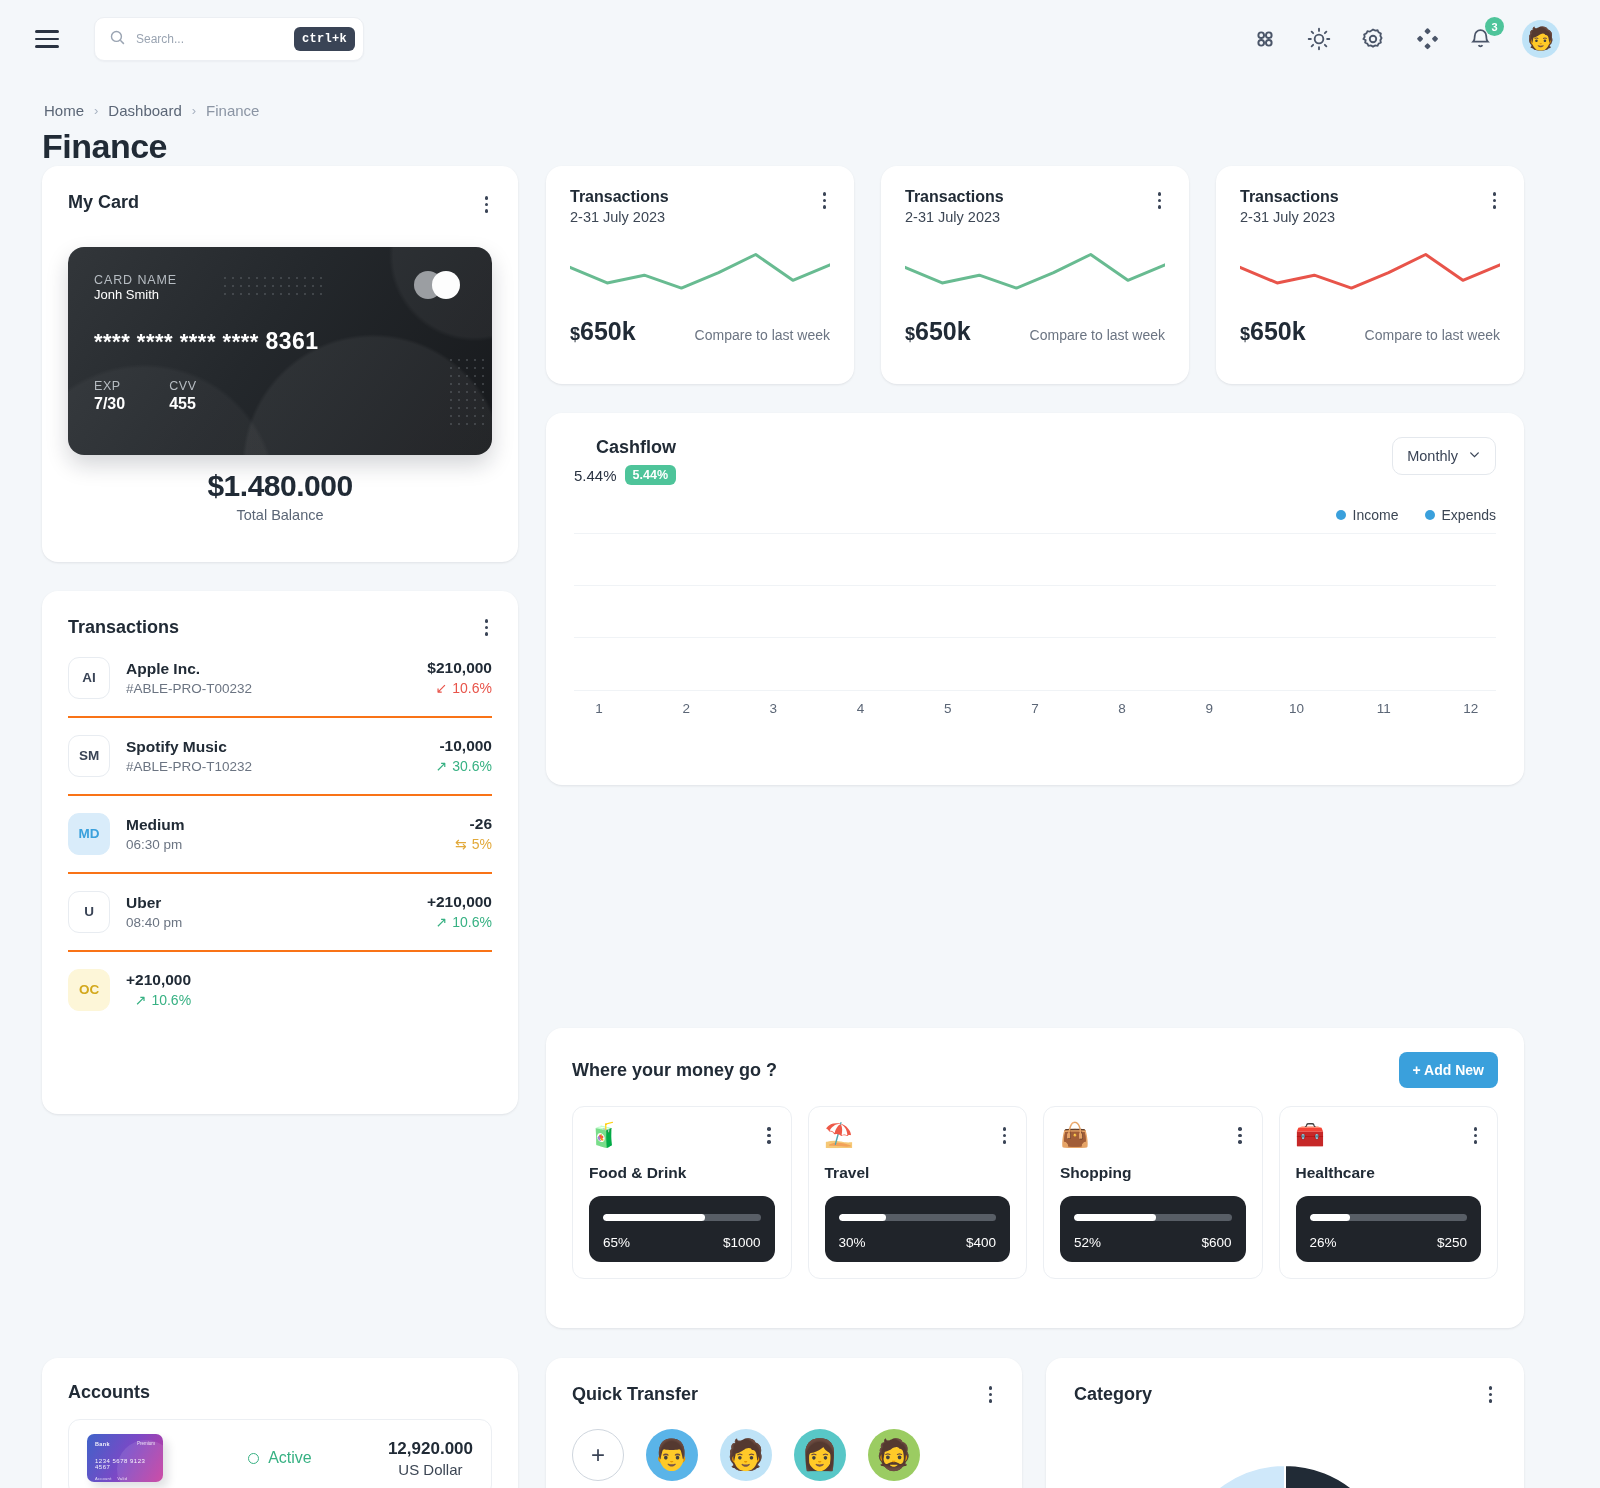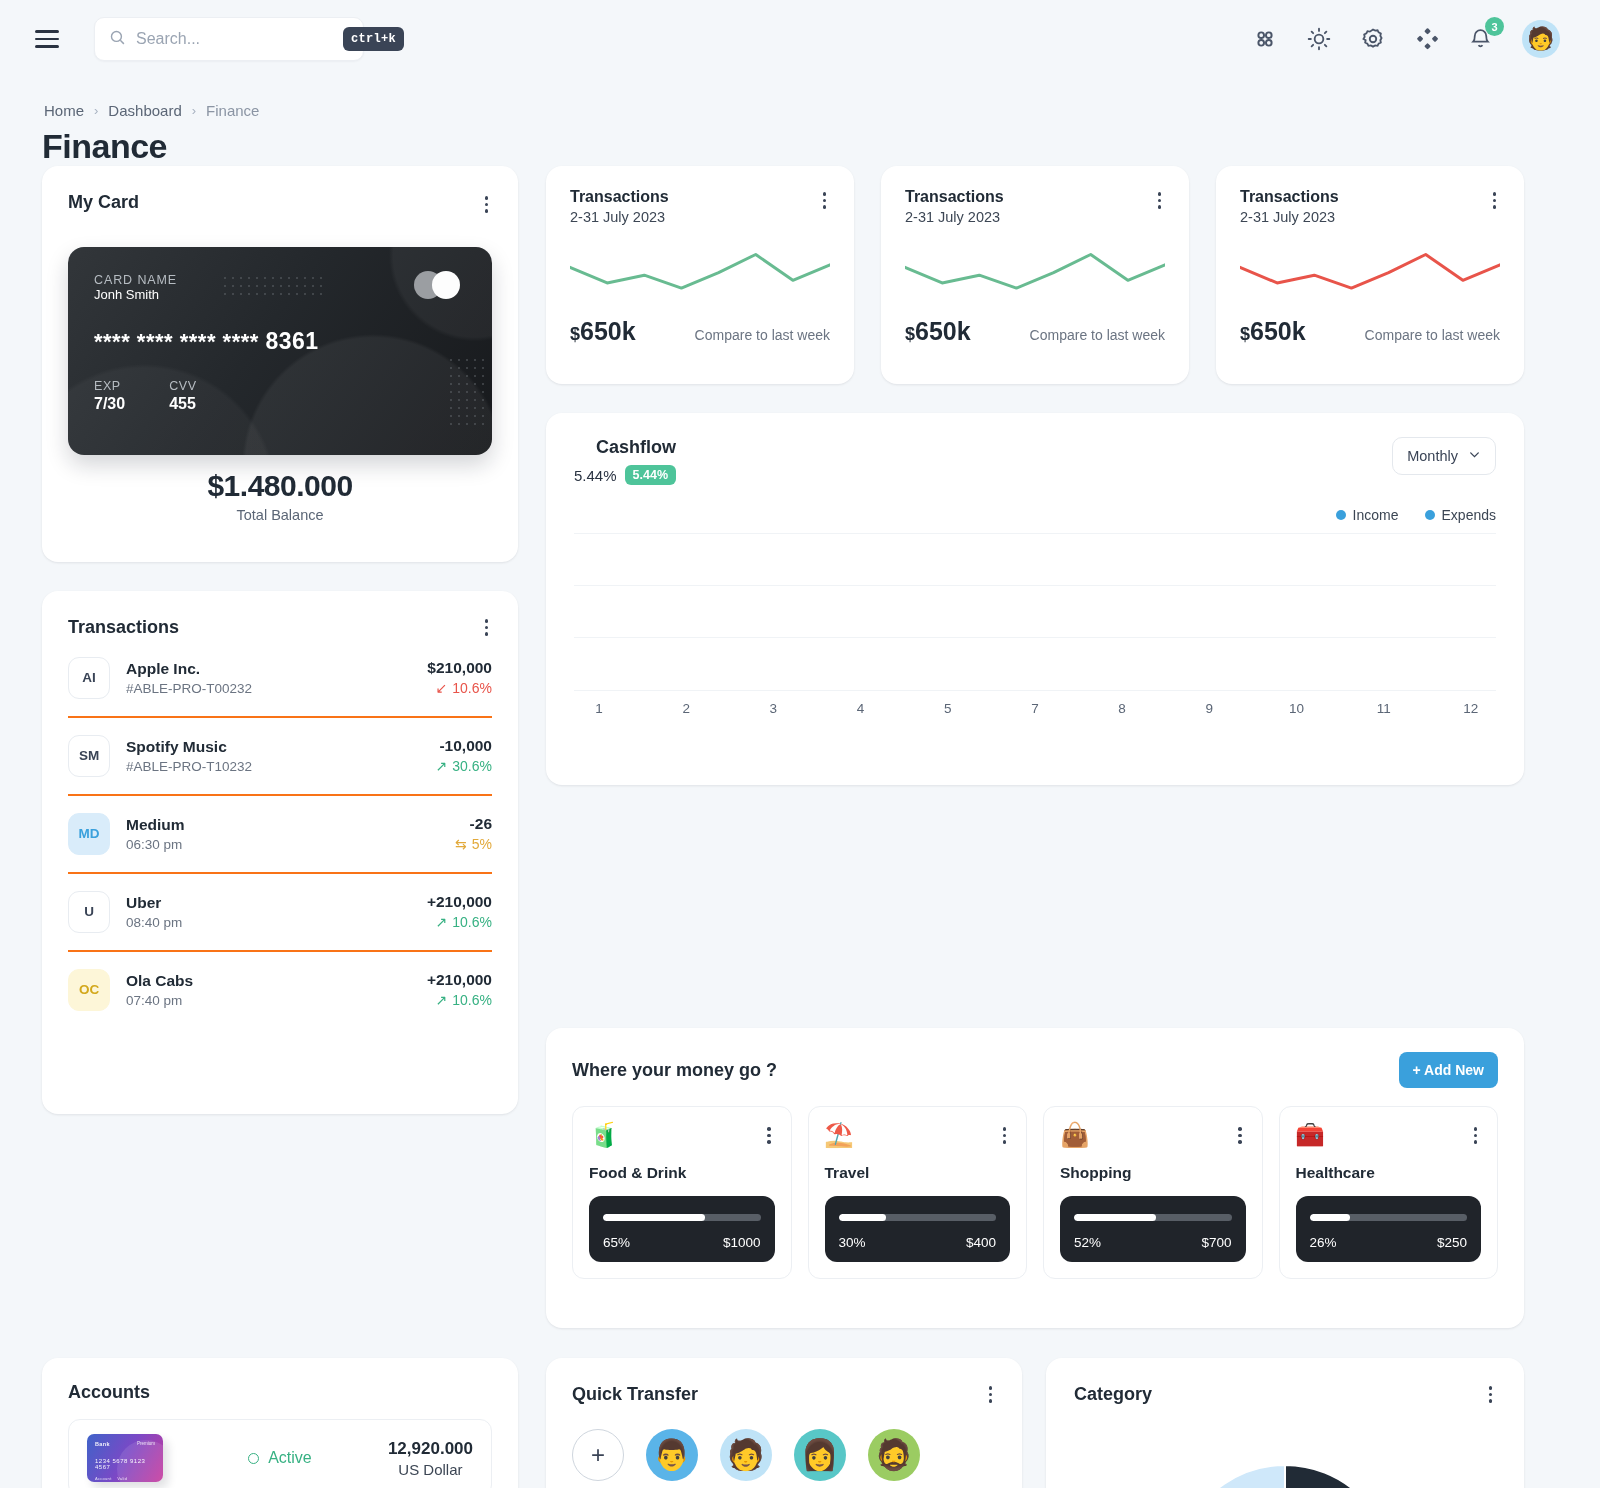--- a/index.html
+++ b/index.html
@@ -27,21 +27,21 @@
   .hamburger span:nth-child(3){ width: 24px; }
 
   .searchbox {
     margin-left: 28px; width: 270px; height: 44px; background: #fff;
     border: 1px solid #eceff3; border-radius: 10px;
     display: flex; align-items: center; padding: 0 8px 0 14px;
     box-shadow: 0 1px 2px rgba(16,24,40,.04);
   }
   .searchbox .mag { flex: 0 0 auto; margin-right: 10px; }
   .searchbox input {
-    flex: 1; border: 0; outline: 0; font-size: 16px; color: #4a5568;
+    flex: 1; border: 0; outline: 0; font-size: 12px; color: #4a5568;
     font-family: "Liberation Sans", sans-serif; background: transparent;
   }
   .searchbox input::placeholder { color: #9aa4b2; }
   .kbd {
     background: #3a4456; color: #fff; font-size: 12px; font-weight: bold;
     border-radius: 6px; padding: 5px 8px; font-family: "Liberation Mono", monospace;
     letter-spacing: .3px;
   }
   .top-actions { margin-left: auto; display: flex; align-items: center; gap: 28px; }
   .ticon { width: 26px; height: 26px; cursor: pointer; position: relative; color:#4a5568; }
@@ -554,24 +554,20 @@
             <div class="tx-right">
               <div class="tx-amt">+210,000</div>
               <div class="tx-chg" style="color:#37b183">
                 <span>↗</span>
                 <span>10.6%</span>
               </div>
             </div>
           </div>
           <div class="tx-row">
             <div class="tx-ava" style="background:#fdf6d8;border-color:#fdf6d8;color:#d3a81c;">OC</div>
-            <div class="tx-mid">
-              <div class="tx-n">Ola Cabs</div>
-              <div class="tx-sub">07:40 pm</div>
-            </div>
             <div class="tx-right">
               <div class="tx-amt">+210,000</div>
               <div class="tx-chg" style="color:#37b183">
                 <span>↗</span>
                 <span>10.6%</span>
               </div>
             </div>
           </div>
         </div>
     </div>
@@ -726,21 +722,21 @@
                 <i></i>
               </span>
             </div>
             <div class="cat-name">Shopping</div>
             <div class="cat-panel">
               <div class="cat-track">
                 <div class="cat-fill" style="width:52%"></div>
               </div>
               <div class="cat-foot">
                 <span>52%</span>
-                <span>$700</span>
+                <span>$600</span>
               </div>
             </div>
           </div>
           <div class="cat">
             <div class="cat-top">
               <span class="cat-emoji">🧰</span>
               <span class="dots">
                 <i></i>
                 <i></i>
                 <i></i>

